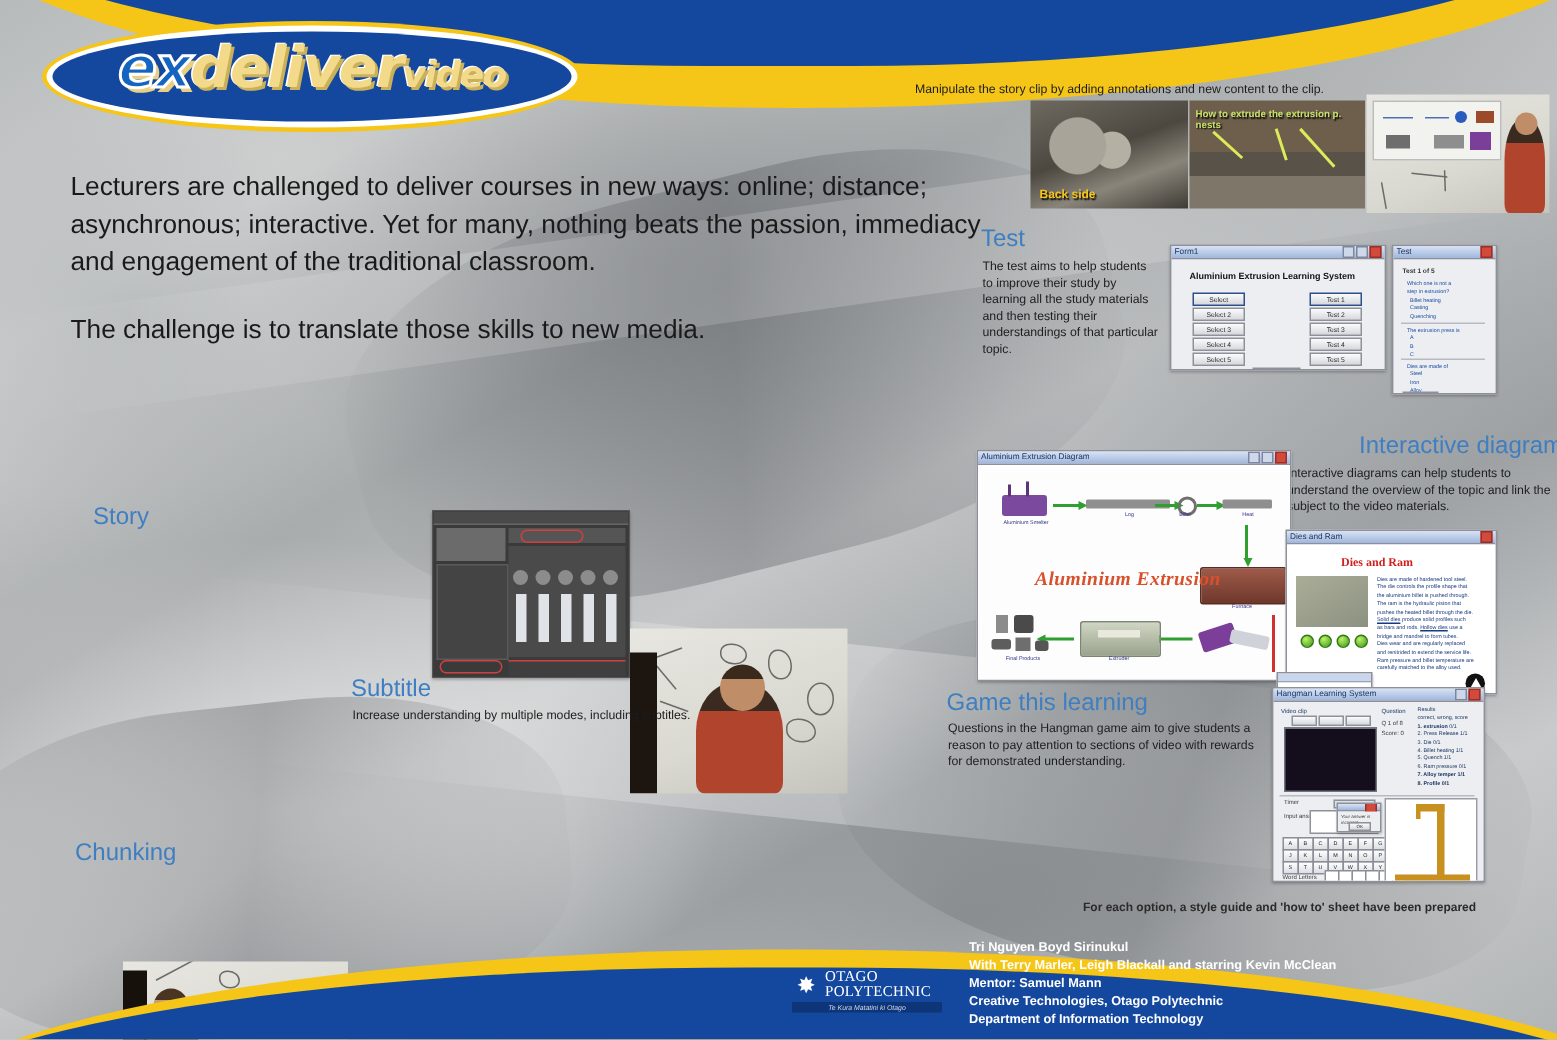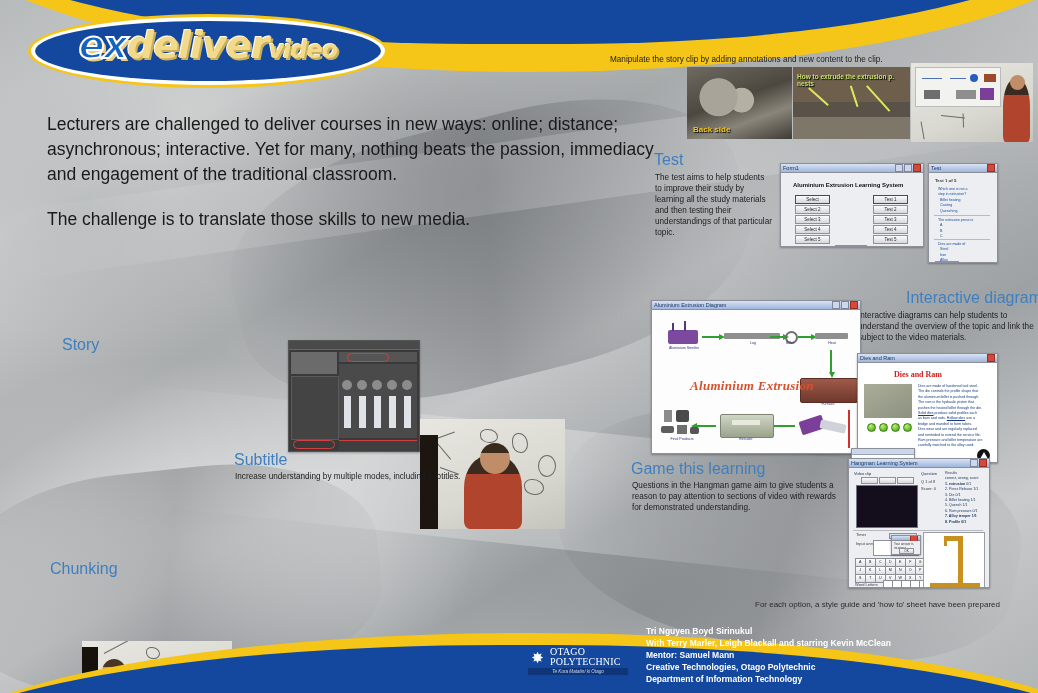--- a/index.html
+++ b/index.html
@@ -160,21 +160,21 @@
   .footer-band{position:absolute;left:0;bottom:0;width:1038px;height:78px;overflow:hidden;}
   .ft-yellow{position:absolute;left:-70px;bottom:-60px;width:1200px;height:120px;background:#f5c518;border-radius:50% 50% 0 0/100% 100% 0 0;}
   .ft-blue{position:absolute;left:-90px;bottom:-66px;width:1230px;height:114px;background:#14489e;border-radius:48% 48% 0 0/100% 100% 0 0;}
   .credits{position:absolute;left:646px;bottom:8px;color:#ffffff;font-size:8.5px;font-weight:bold;line-height:1.42;font-family:"Liberation Sans",sans-serif;}
   .op-logo{position:absolute;left:528px;bottom:12px;width:104px;height:34px;}
   .op-crest{position:absolute;left:0;top:1px;width:19px;height:19px;color:#fff;font-size:15px;line-height:19px;text-align:center;}
   .op-name{position:absolute;left:22px;top:0;color:#fff;font-size:10px;line-height:9.5px;font-family:"Liberation Serif",serif;letter-spacing:.2px;}
   .op-name b{display:block;font-weight:normal;}
   .op-tag{position:absolute;left:0;top:21px;width:100px;background:#0d3578;color:#cfd9ef;font-size:4.6px;text-align:center;padding:1px 0;font-style:italic;}
 
-  .note-right{position:absolute;left:755px;top:600px;color:#2b2b2b;font-size:8px;font-family:"Liberation Sans",sans-serif;}
+  .note-right{position:absolute;left:722px;top:600px;color:#2b2b2b;font-size:8px;font-family:"Liberation Sans",sans-serif;font-weight:bold;}
 </style>
 </head>
 <body>
 
 <div id="poster">
 
   <div class="bg-streak" style="left:0;top:140px;width:1038px;height:70px;transform:rotate(-8deg);"></div>
   <div class="bg-streak" style="left:120px;top:430px;width:900px;height:120px;transform:rotate(6deg);"></div>
   <div class="bg-dark" style="left:230px;top:120px;width:520px;height:260px;transform:rotate(-14deg);"></div>
   <div class="bg-dark" style="left:560px;top:420px;width:460px;height:230px;transform:rotate(10deg);"></div>

